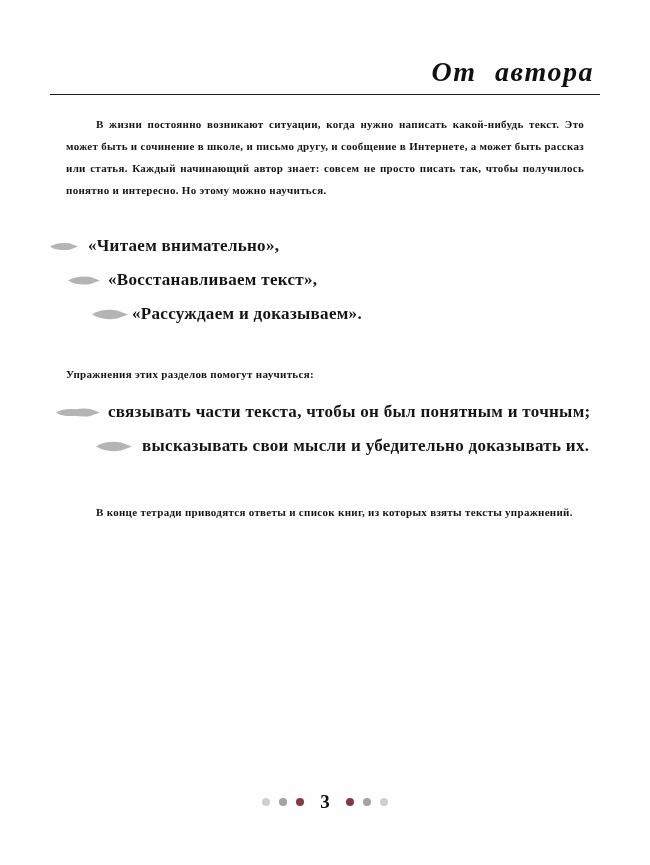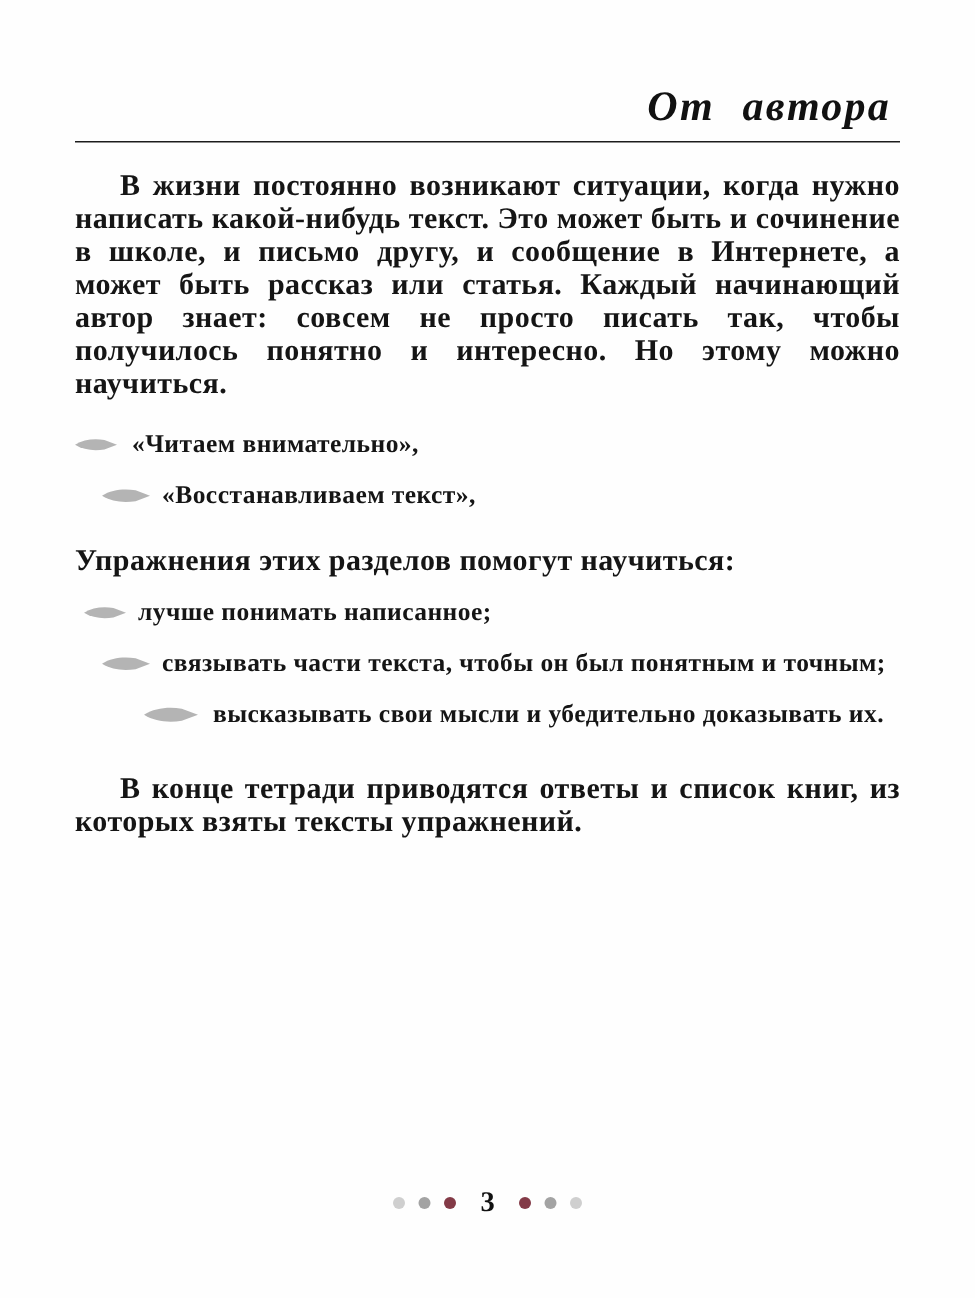--- a/index.html
+++ b/index.html
@@ -32,23 +32,23 @@
     padding-right: 6px;
     color: #111;
   }
   .rule {
     border: none;
     border-top: 1.6px solid #1c1c1c;
     margin: 6px 0 18px 0;
     height: 0;
   }
   .para {
-    margin: 0;
+    margin: 16px;
     text-align: justify;
-    font-size: 20px;
+    font-size: 11px;
     font-weight: bold;
     line-height: 22px;
     letter-spacing: 0.3px;
   }
   .indent { text-indent: 30px; }
   .list { margin: 6px 0 8px 0; }
   .li {
     position: relative;
     margin: 12px 0;
     font-size: 17px;
@@ -119,34 +119,41 @@
       <span>«Читаем внимательно»,</span>
     </div>
     <div class="li" style="--arrow:18px; --pad:58px; --aw:32px;">
       <span class="arrow">
         <svg viewBox="0 0 40 14">
             <path d="M0,7 C8,2 18,1 28,2.5 L40,7 L28,11.5 C18,13 8,12 0,7 Z" fill="#b4b4b4"></path>
           </svg>
       </span>
       <span>«Восстанавливаем текст»,</span>
     </div>
+    <div class="li" style="--arrow:42px; --pad:82px; --aw:36px;">
+      <span class="arrow">
+        <svg viewBox="0 0 40 14">
+            <path d="M0,7 C8,2 18,1 28,2.5 L40,7 L28,11.5 C18,13 8,12 0,7 Z" fill="#b4b4b4"></path>
+          </svg>
+      </span>
+      <span>«Рассуждаем и доказываем».</span>
+    </div>
   </div>
 
   <div class="gap-md"></div>
 
   <p class="para">Упражнения этих разделов помогут научиться:</p>
 
   <div class="list">
     <div class="li" style="--arrow:6px; --pad:42px; --aw:28px;">
       <span class="arrow">
         <svg viewBox="0 0 40 14">
             <path d="M0,7 C8,2 18,1 28,2.5 L40,7 L28,11.5 C18,13 8,12 0,7 Z" fill="#b4b4b4"></path>
           </svg>
       </span>
-      <span>лучше понимать написанное;</span>
     </div>
     <div class="li" style="--arrow:18px; --pad:58px; --aw:32px;">
       <span class="arrow">
         <svg viewBox="0 0 40 14">
             <path d="M0,7 C8,2 18,1 28,2.5 L40,7 L28,11.5 C18,13 8,12 0,7 Z" fill="#b4b4b4"></path>
           </svg>
       </span>
       <span>связывать части текста, чтобы он был понятным и точным;</span>
     </div>
     <div class="li" style="--arrow:46px; --pad:92px; --aw:36px;">

